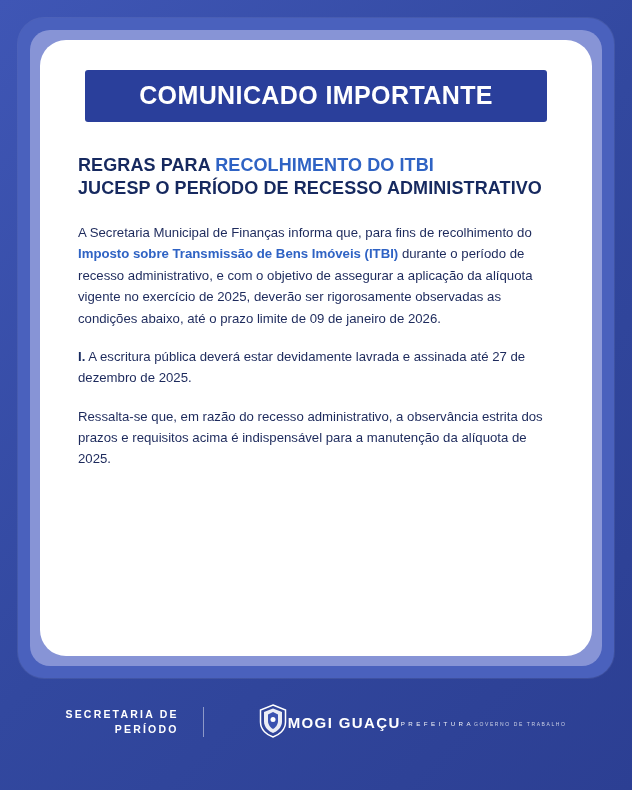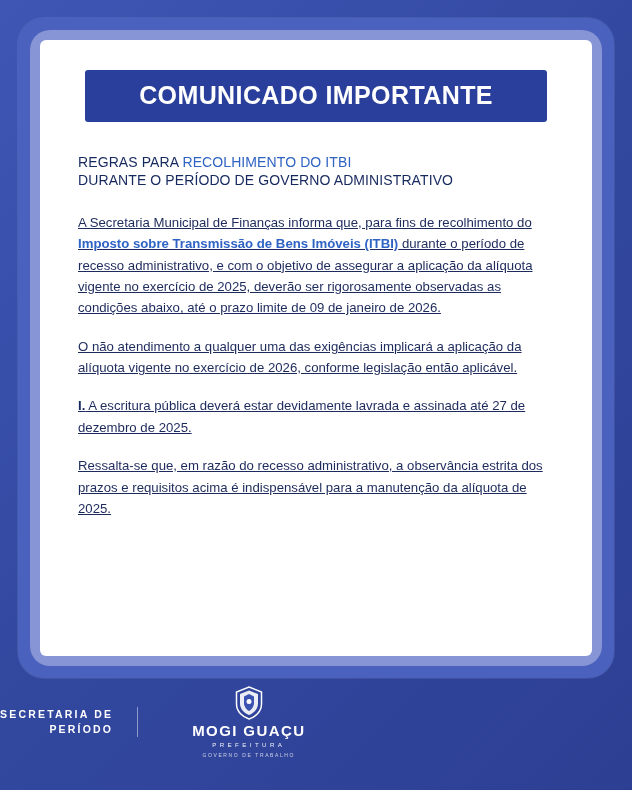--- a/index.html
+++ b/index.html
@@ -39,87 +39,86 @@
     bottom: 124px;
     border-radius: 20px;
     background: #8794d6;
   }
   .card {
     position: absolute;
     left: 40px;
     top: 40px;
     right: 40px;
     bottom: 134px;
-    border-radius: 6px;
+    border-radius: 26px;
     background: #ffffff;
     overflow: hidden;
   }
   .card-inner {
     padding: 30px 38px 20px 38px;
   }
   .banner {
     background: #2a3f9b;
     color: #ffffff;
     font-size: 25px;
     font-weight: bold;
     letter-spacing: 0.4px;
     text-align: center;
     padding: 13px 10px 14px 10px;
     border-radius: 3px;
     margin: 0 7px 0 7px;
     line-height: 1;
   }
   .subtitle {
     margin-top: 32px;
-    font-size: 14px;
-    font-weight: normal;
+    font-size: 18px;
+    font-weight: bold;
     color: #16295f;
     line-height: 1.28;
     letter-spacing: 0.1px;
   }
   .subtitle .hl { color: #2f63c4; }
   .body-text {
     margin-top: 22px;
     font-size: 13.2px;
     color: #1d2a5c;
     line-height: 1.62;
   }
   .body-text p {
     margin: 0 0 17px 0;
-    text-decoration: underline;
   }
   .body-text p:last-child { margin-bottom: 0; }
   .body-text b { color: #2f63c4; }
   .body-text .lead { color: #16295f; font-weight: bold; }
 
   
   .footer {
     position: absolute;
     left: 0;
     right: 0;
     bottom: 0;
     height: 136px;
     display: flex;
     align-items: center;
-    justify-content: flex-start;
+    justify-content: center;
     gap: 43px;
   }
   .footer-left {
     text-align: right;
     color: #ffffff;
     font-size: 10.5px;
     font-weight: bold;
     letter-spacing: 2.2px;
     line-height: 1.45;
     padding-right: 24px;
     border-right: 1px solid rgba(255,255,255,0.45);
   }
   .footer-right {
     display: flex;
-    flex-direction: column;
+    flex-direction: row;
     align-items: center;
     color: #ffffff;
     margin-left: 11px;
   }
   .crest {
     width: 30px;
     height: 34px;
     margin-bottom: 3px;
   }
   .city-name {
@@ -151,27 +150,26 @@
 
   <div class="card">
     <div class="card-inner">
 
       <div class="banner">COMUNICADO IMPORTANTE</div>
 
       <div class="subtitle">
         <div>
           <span>REGRAS PARA </span><span class="hl">RECOLHIMENTO DO ITBI</span>
         </div>
-        <div>DURANTE O PERÍODO DE GOVERNO ADMINISTRATIVO</div>
+        <div>JUCESP O PERÍODO DE RECESSO ADMINISTRATIVO</div>
       </div>
 
       <div class="body-text">
         <p><span>A Secretaria Municipal de Finanças informa que, para fins de recolhimento do </span><b>Imposto sobre Transmissão de Bens Imóveis (ITBI)</b><span> durante o período de recesso administrativo, e com o objetivo de assegurar a aplicação da alíquota vigente no exercício de 2025, deverão ser rigorosamente observadas as condições abaixo, até o prazo limite de 09 de janeiro de 2026.</span></p>
 
-        <p>O não atendimento a qualquer uma das exigências implicará a aplicação da alíquota vigente no exercício de 2026, conforme legislação então aplicável.</p>
 
         <p><span class="lead">I.</span><span> A escritura pública deverá estar devidamente lavrada e assinada até 27 de dezembro de 2025.</span></p>
 
 
 
         <p>Ressalta-se que, em razão do recesso administrativo, a observância estrita dos prazos e requisitos acima é indispensável para a manutenção da alíquota de 2025.</p>
       </div>
 
     </div>
   </div>

